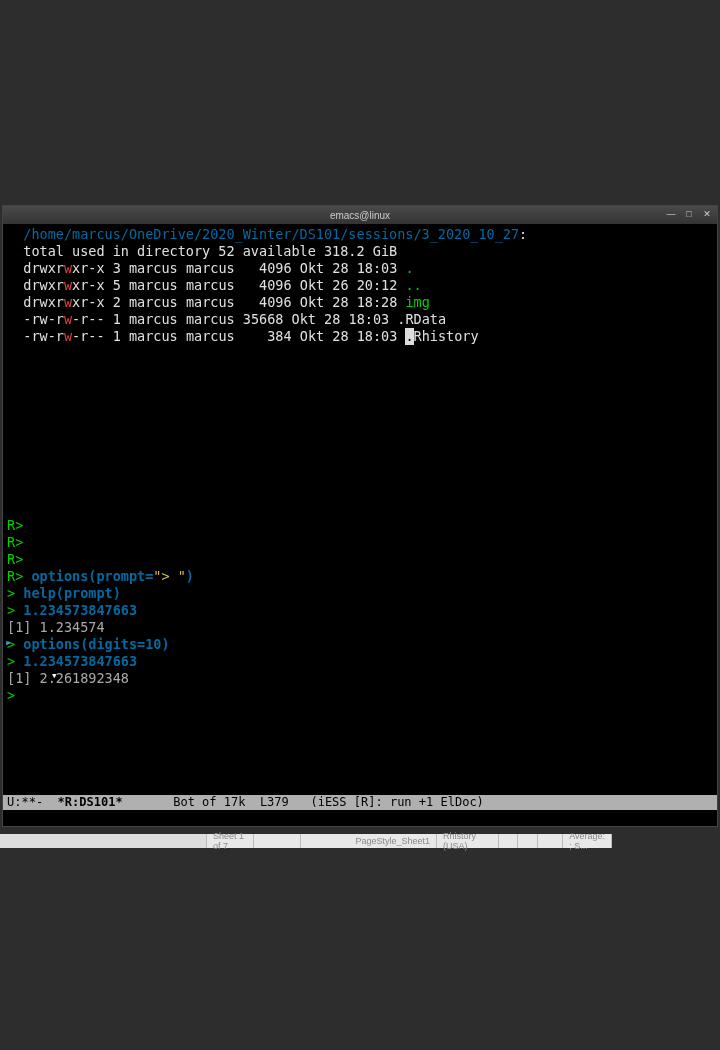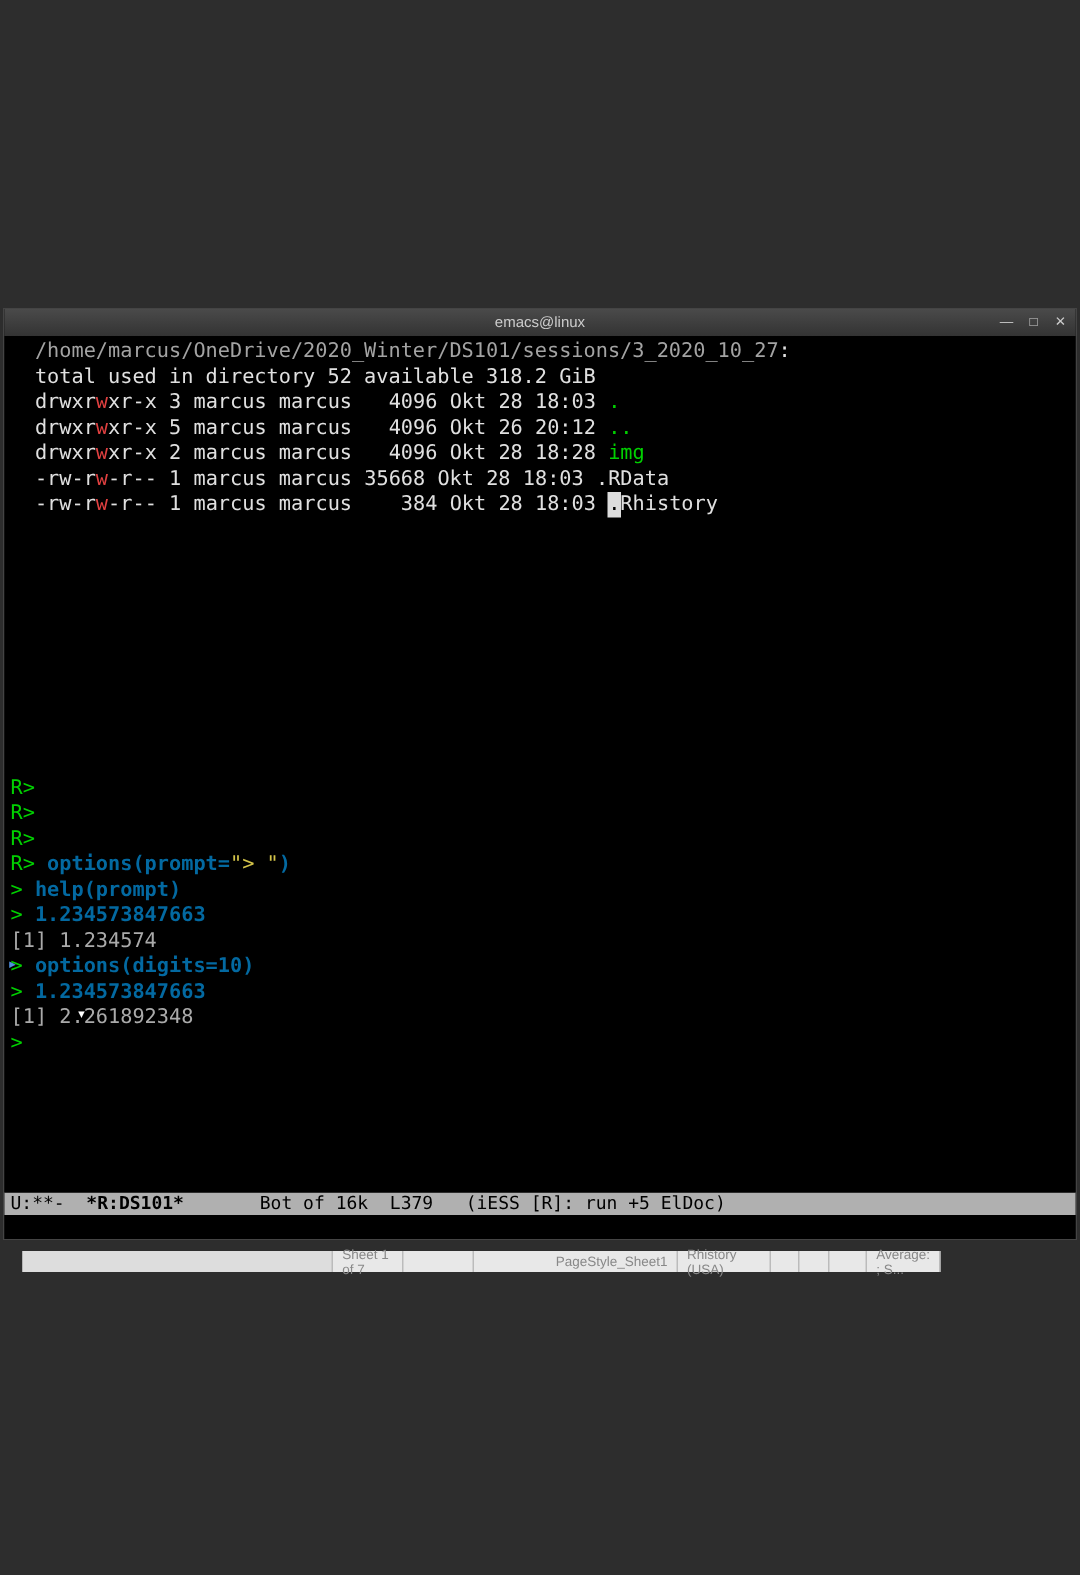--- a/index.html
+++ b/index.html
@@ -64,35 +64,35 @@
       font-family: monospace;
       height: 15px;
       line-height: 15px;
       padding-left: 4px;
       white-space: pre;
     }
     .minibuffer {
       background: #000;
       height: 16px;
     }
-    .c-cyan { color: #a3a3a3; }
+    .c-cyan { color: #0369a1; }
     .c-green { color: #00d000; }
     .c-green-b { color: #0369a1; font-weight: bold; }
     .c-red { color: #e04040; }
     .c-yellow { color: #d4c44a; }
     .c-white { color: #e0e0e0; }
     .c-gray { color: #aaa; }
     .cursor-box {
       background: #ddd;
       color: #000;
       display: inline-block;
     }
     .hidden-bar {
       position: absolute;
-      left: 15px;
+      left: 0;
       top: 834px;
       width: 612px;
       height: 14px;
       background: #e8e8e8;
       display: flex;
       font-size: 9px;
       font-family: sans-serif;
       color: #888;
     }
     .hidden-bar .seg {
@@ -144,21 +144,21 @@
 <span class="c-green">R&gt; </span><span class="c-green-b">options(prompt=</span><span class="c-yellow">"&gt; "</span><span class="c-green-b">)</span>
 <span class="c-green">&gt; </span><span class="c-green-b">help(prompt)</span>
 <span class="c-green">&gt; </span><span class="c-green-b">1.234573847663</span>
 <span class="c-gray">[1] 1.234574</span>
 <span class="row-indicator" style="top:119px;">▸</span><span class="c-green">&gt; </span><span class="c-green-b">options(digits=10)</span>
 <span class="c-green">&gt; </span><span class="c-green-b">1.234573847663</span>
 <span class="c-gray">[1] 2.261892348</span>
 <span class="c-green">&gt;</span><span class="cursor-arrow" style="left:48px;top:152px;">▾</span>
 </div>
 
-  <div class="modeline"><span>U:**-  </span><span style="font-weight:bold">*R:DS101*</span><span>       Bot of 16k  L379   (iESS [R]: run +5 ElDoc)</span></div>
+  <div class="modeline"><span>U:**-  </span><span style="font-weight:bold">*R:DS101*</span><span>       Bot of 17k  L379   (iESS [R]: run +1 ElDoc)</span></div>
 
   <div class="minibuffer"></div>
 </div>
 
 <div class="hidden-bar">
   <div class="seg first"></div>
   <div class="seg" style="width:60px;">Sheet 1 of 7</div>
   <div class="seg" style="width:60px;"></div>
   <div class="seg" style="width:100px;margin-left:48px;">PageStyle_Sheet1</div>
   <div class="seg" style="width:80px;">Rhistory (USA)</div>

